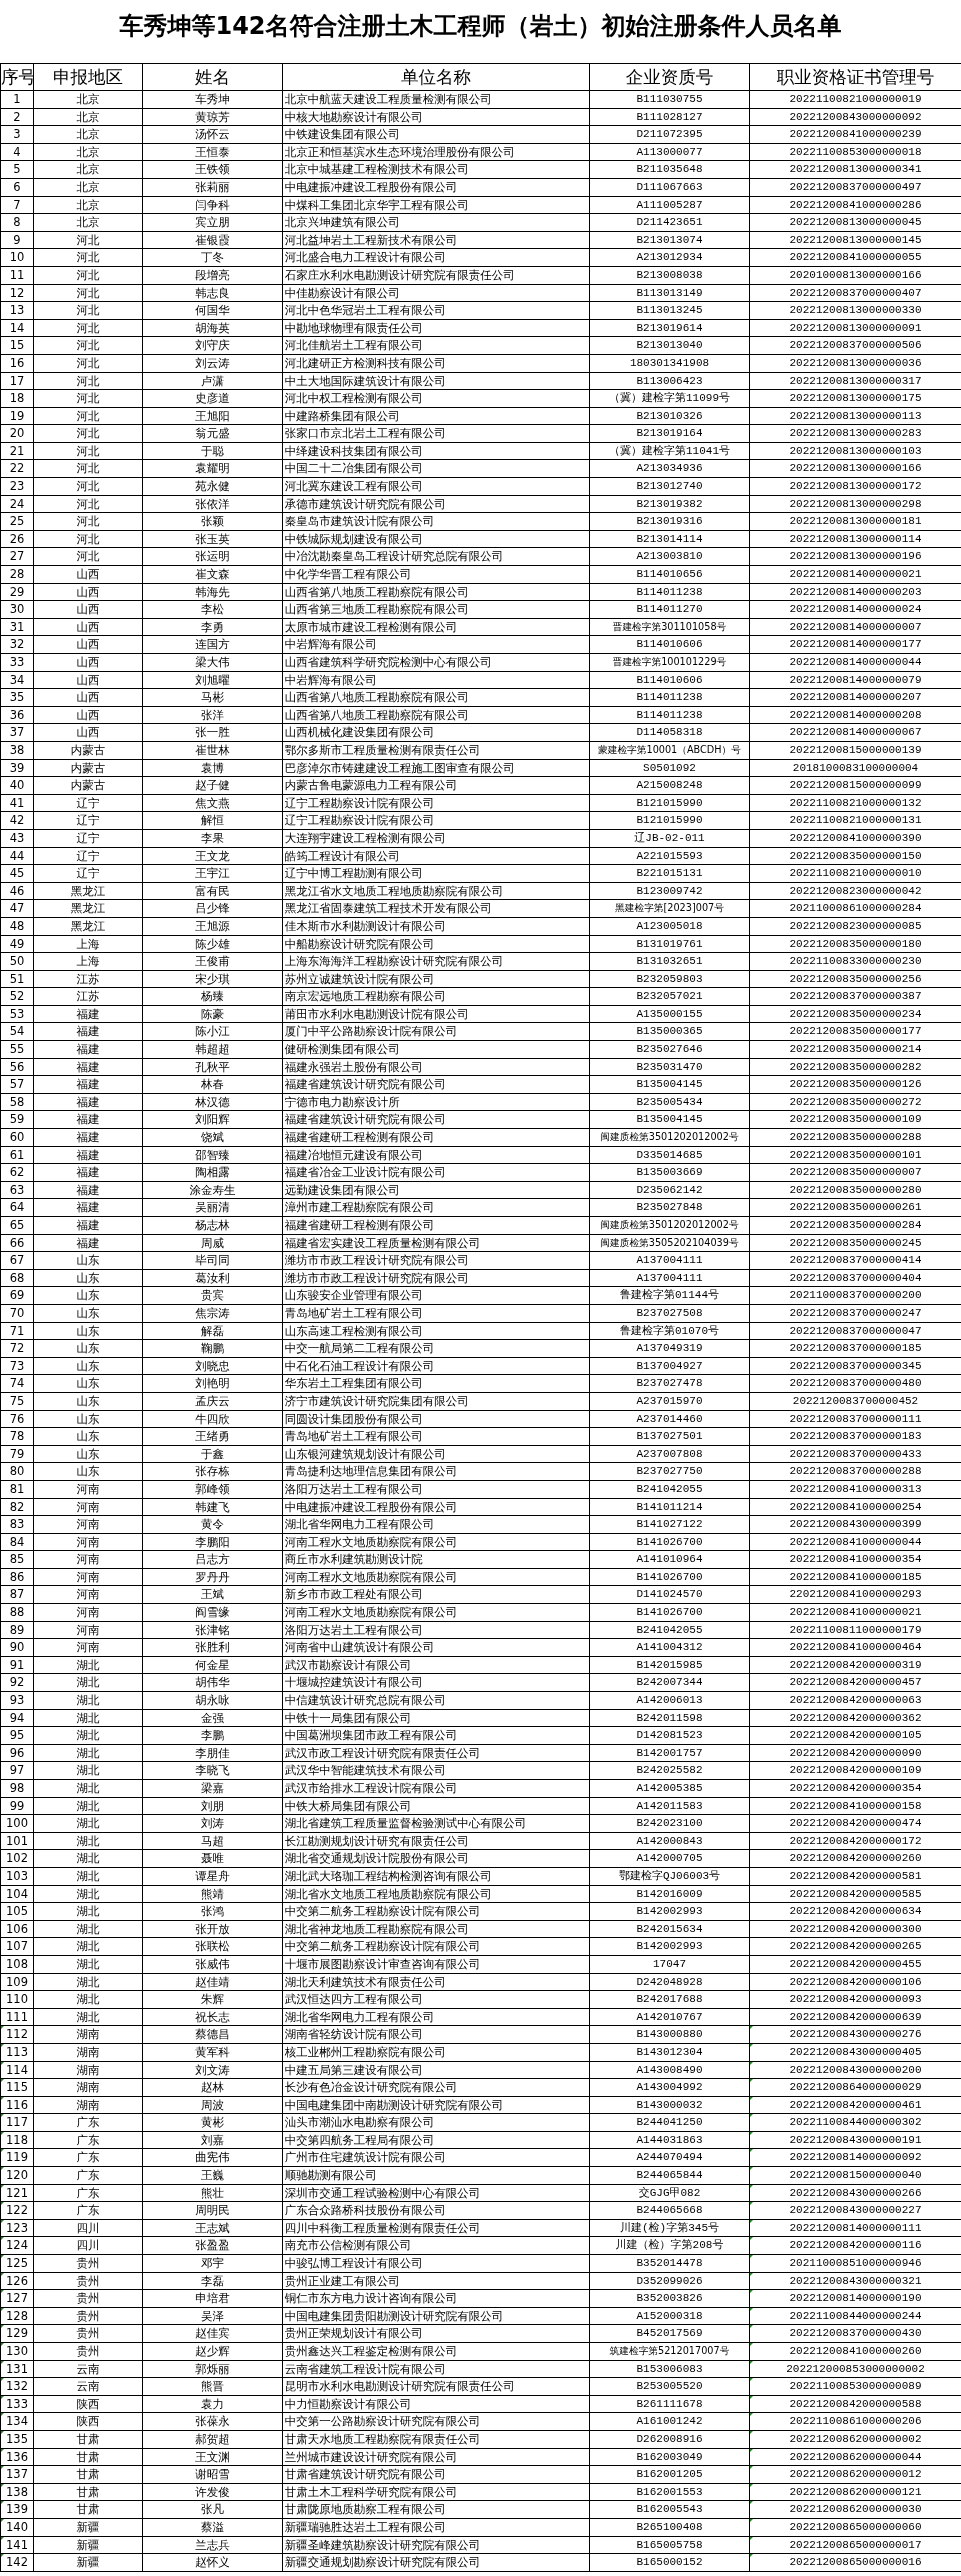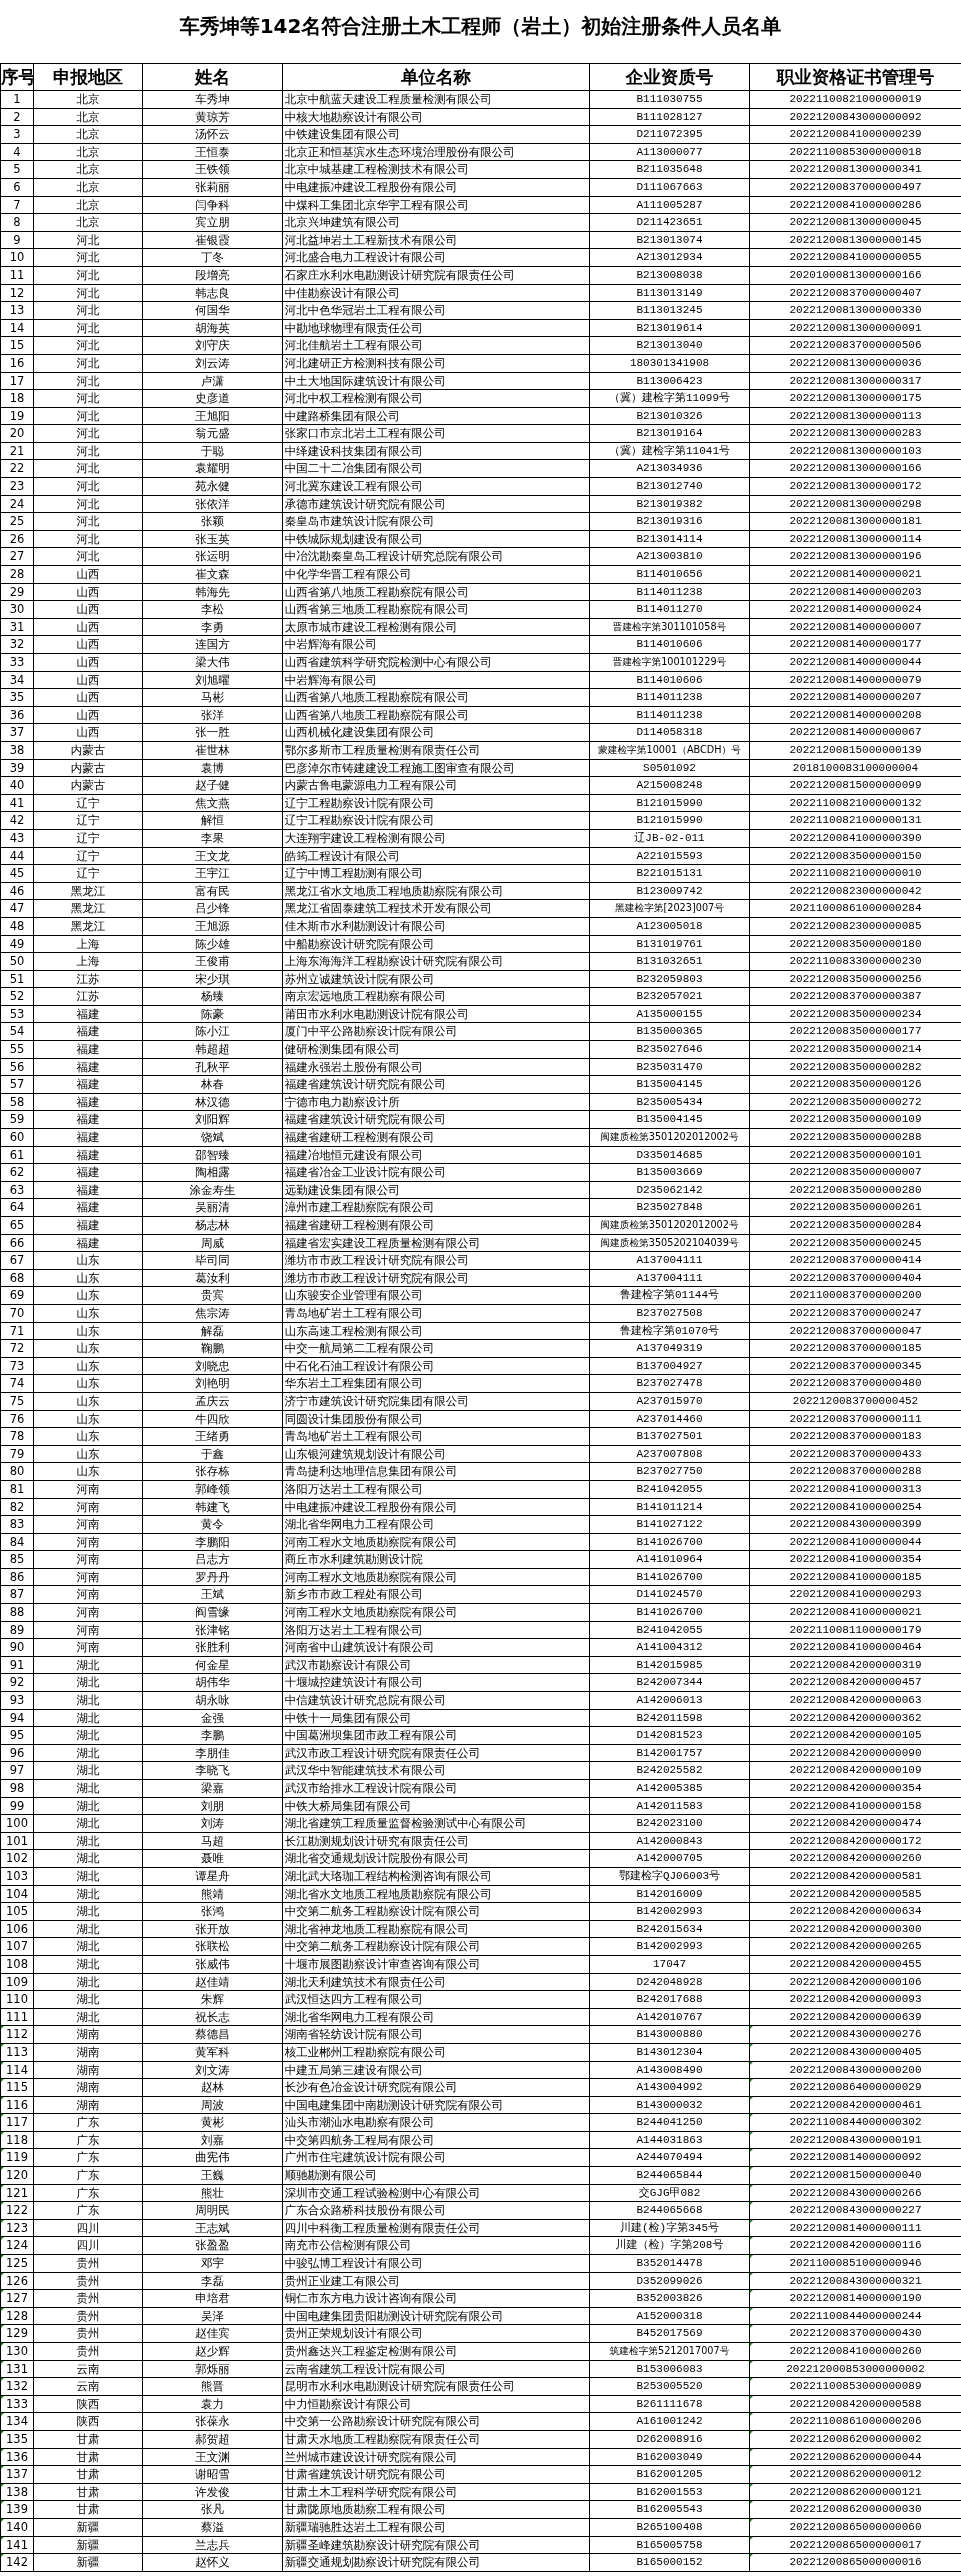--- a/index.html
+++ b/index.html
@@ -1,20 +1,20 @@
 <!DOCTYPE html>
 <html style="font-size:14.7px"><head>
 <meta charset="utf-8">
 <style>
   html, body { margin: 0; padding: 0; background: #ffffff; }
   body { width: 961px; font-family: "DejaVu Sans", "Liberation Sans", sans-serif; color: #000; }
-  .title { height: 63px; line-height: 53px; text-align: center; font-size: 20px; font-weight: bold; letter-spacing: 0px; }
+  .title { height: 63px; line-height: 53px; text-align: center; font-size: 24px; font-weight: bold; letter-spacing: 0px; }
   table { border-collapse: collapse; width: 961px; table-layout: fixed; }
   th, td { border: 0.9px solid #000; padding: 0; overflow: hidden; white-space: nowrap; }
-  th { height: 26px; font-size: 17.5px; font-weight: bold; text-align: center; }
+  th { height: 26px; font-size: 17.5px; font-weight: normal; text-align: center; }
   td { height: 16.6px; font-size: 11.5px; line-height: 16.6px; }
   td.c { text-align: center; }
   td.l { text-align: left; padding-left: 1.8px; }
   td.mono { font-family: "Liberation Mono", "DejaVu Sans Mono", monospace; font-size: 11px; text-align: center; }
   td.flag { position: relative; }
   td.flag::before { content: ""; position: absolute; left: 0; top: 0; width: 0; height: 0;
     border-top: 3.7px solid #1a8a1a; border-right: 3.7px solid transparent; }
   td.small { font-size: 9.7px; }
 </style>
 </head>

